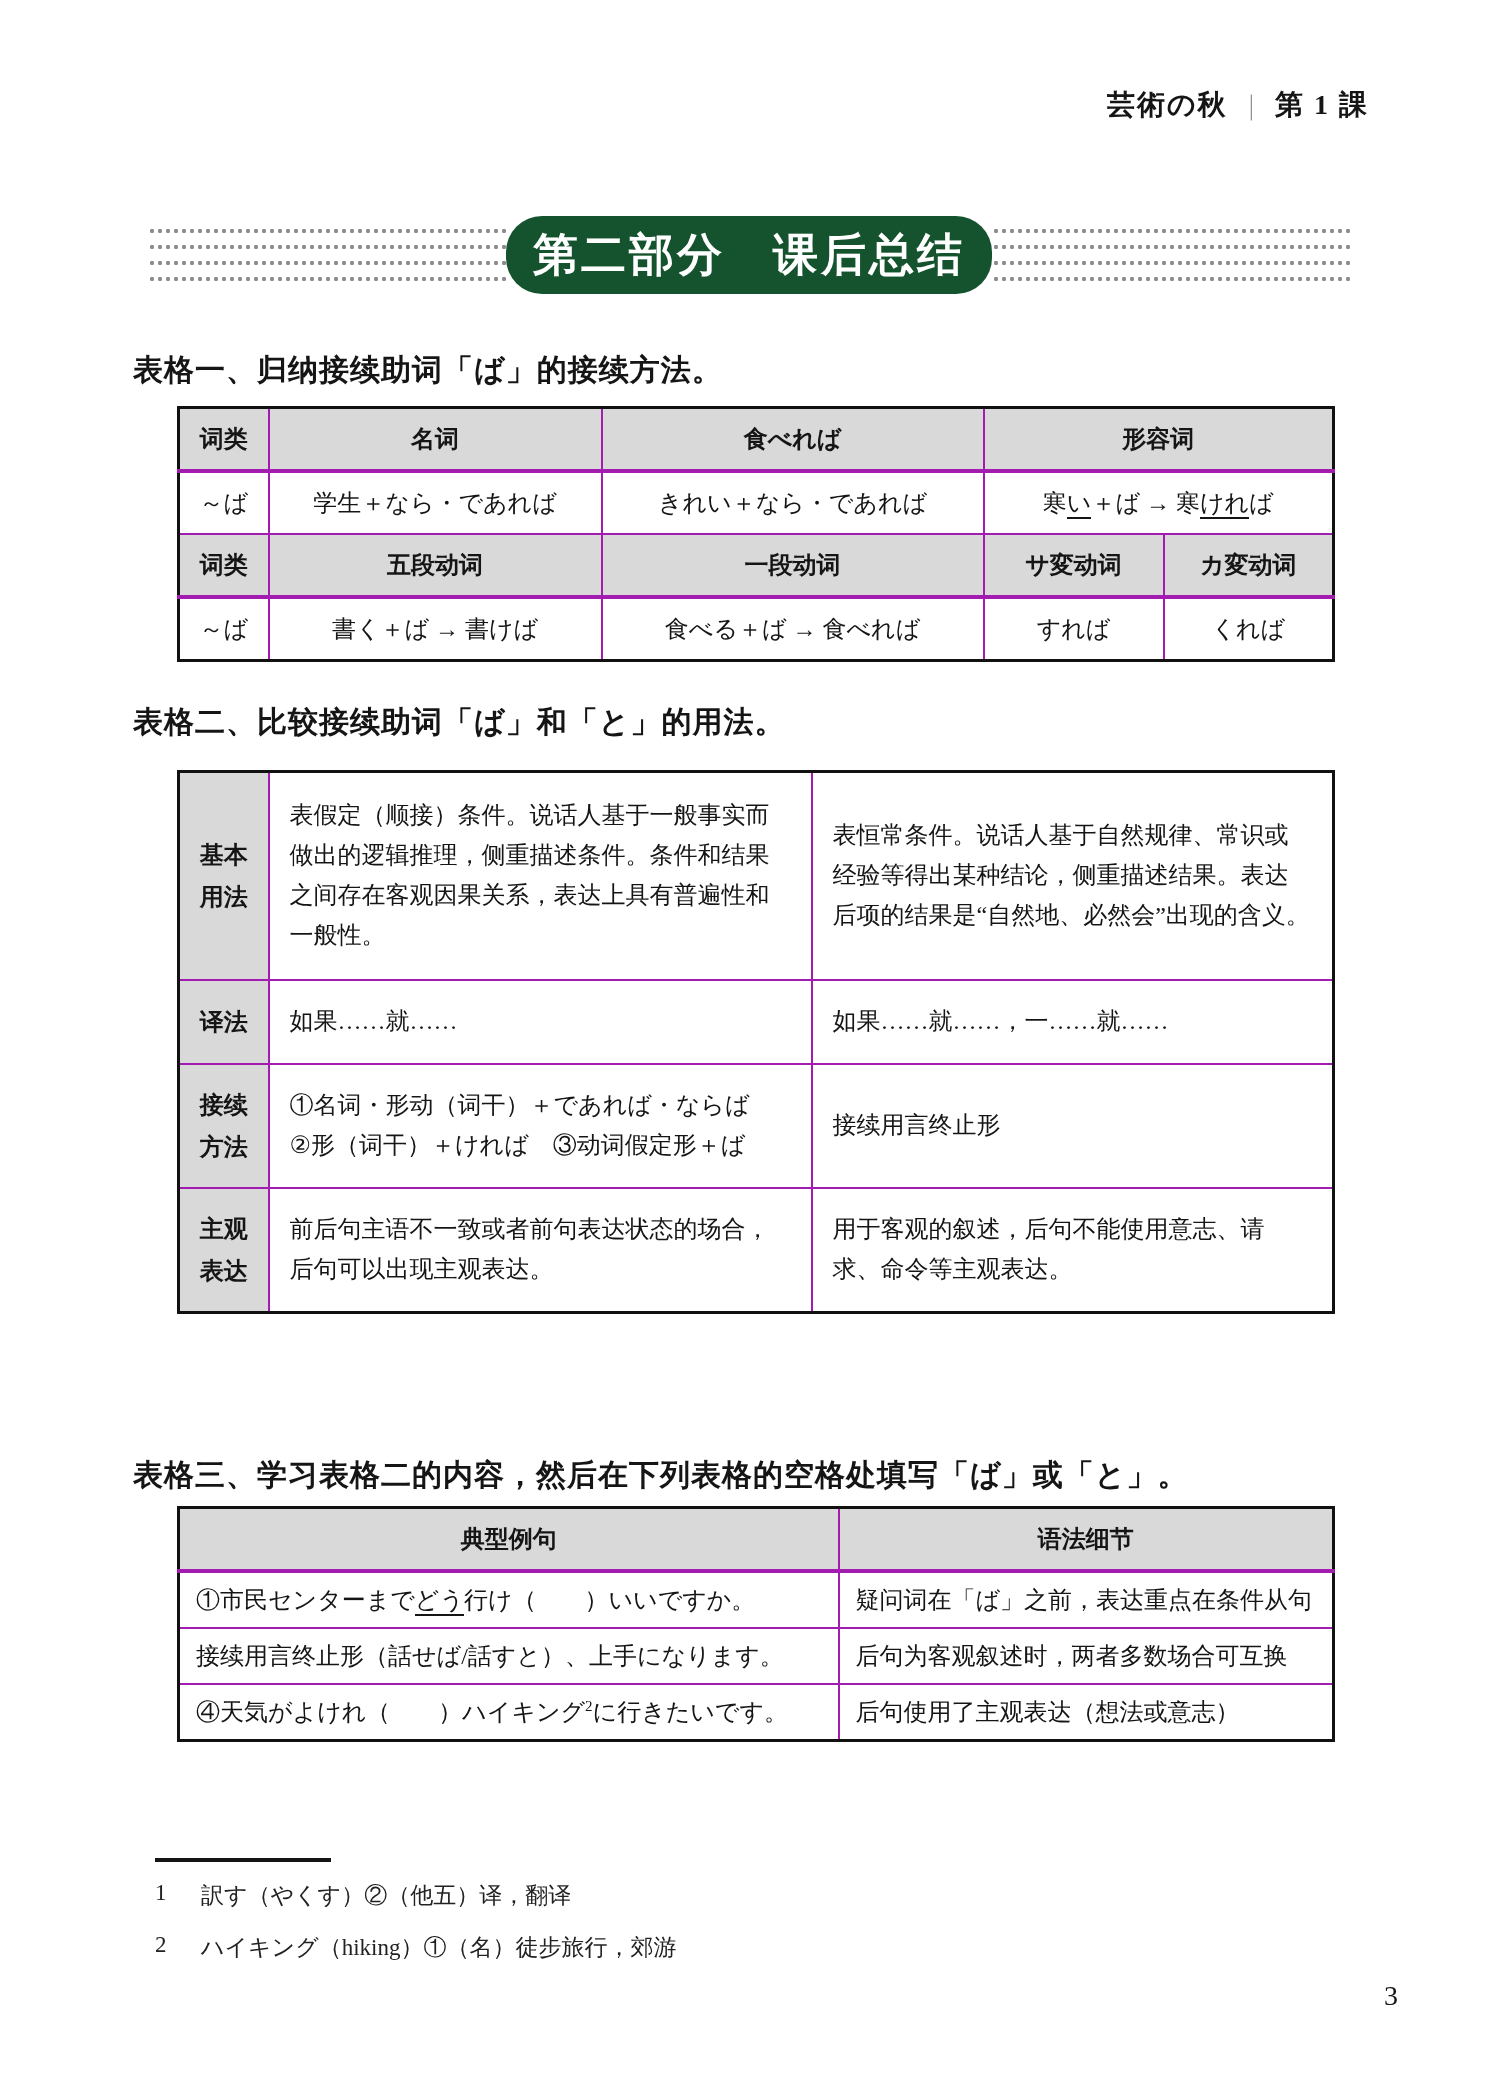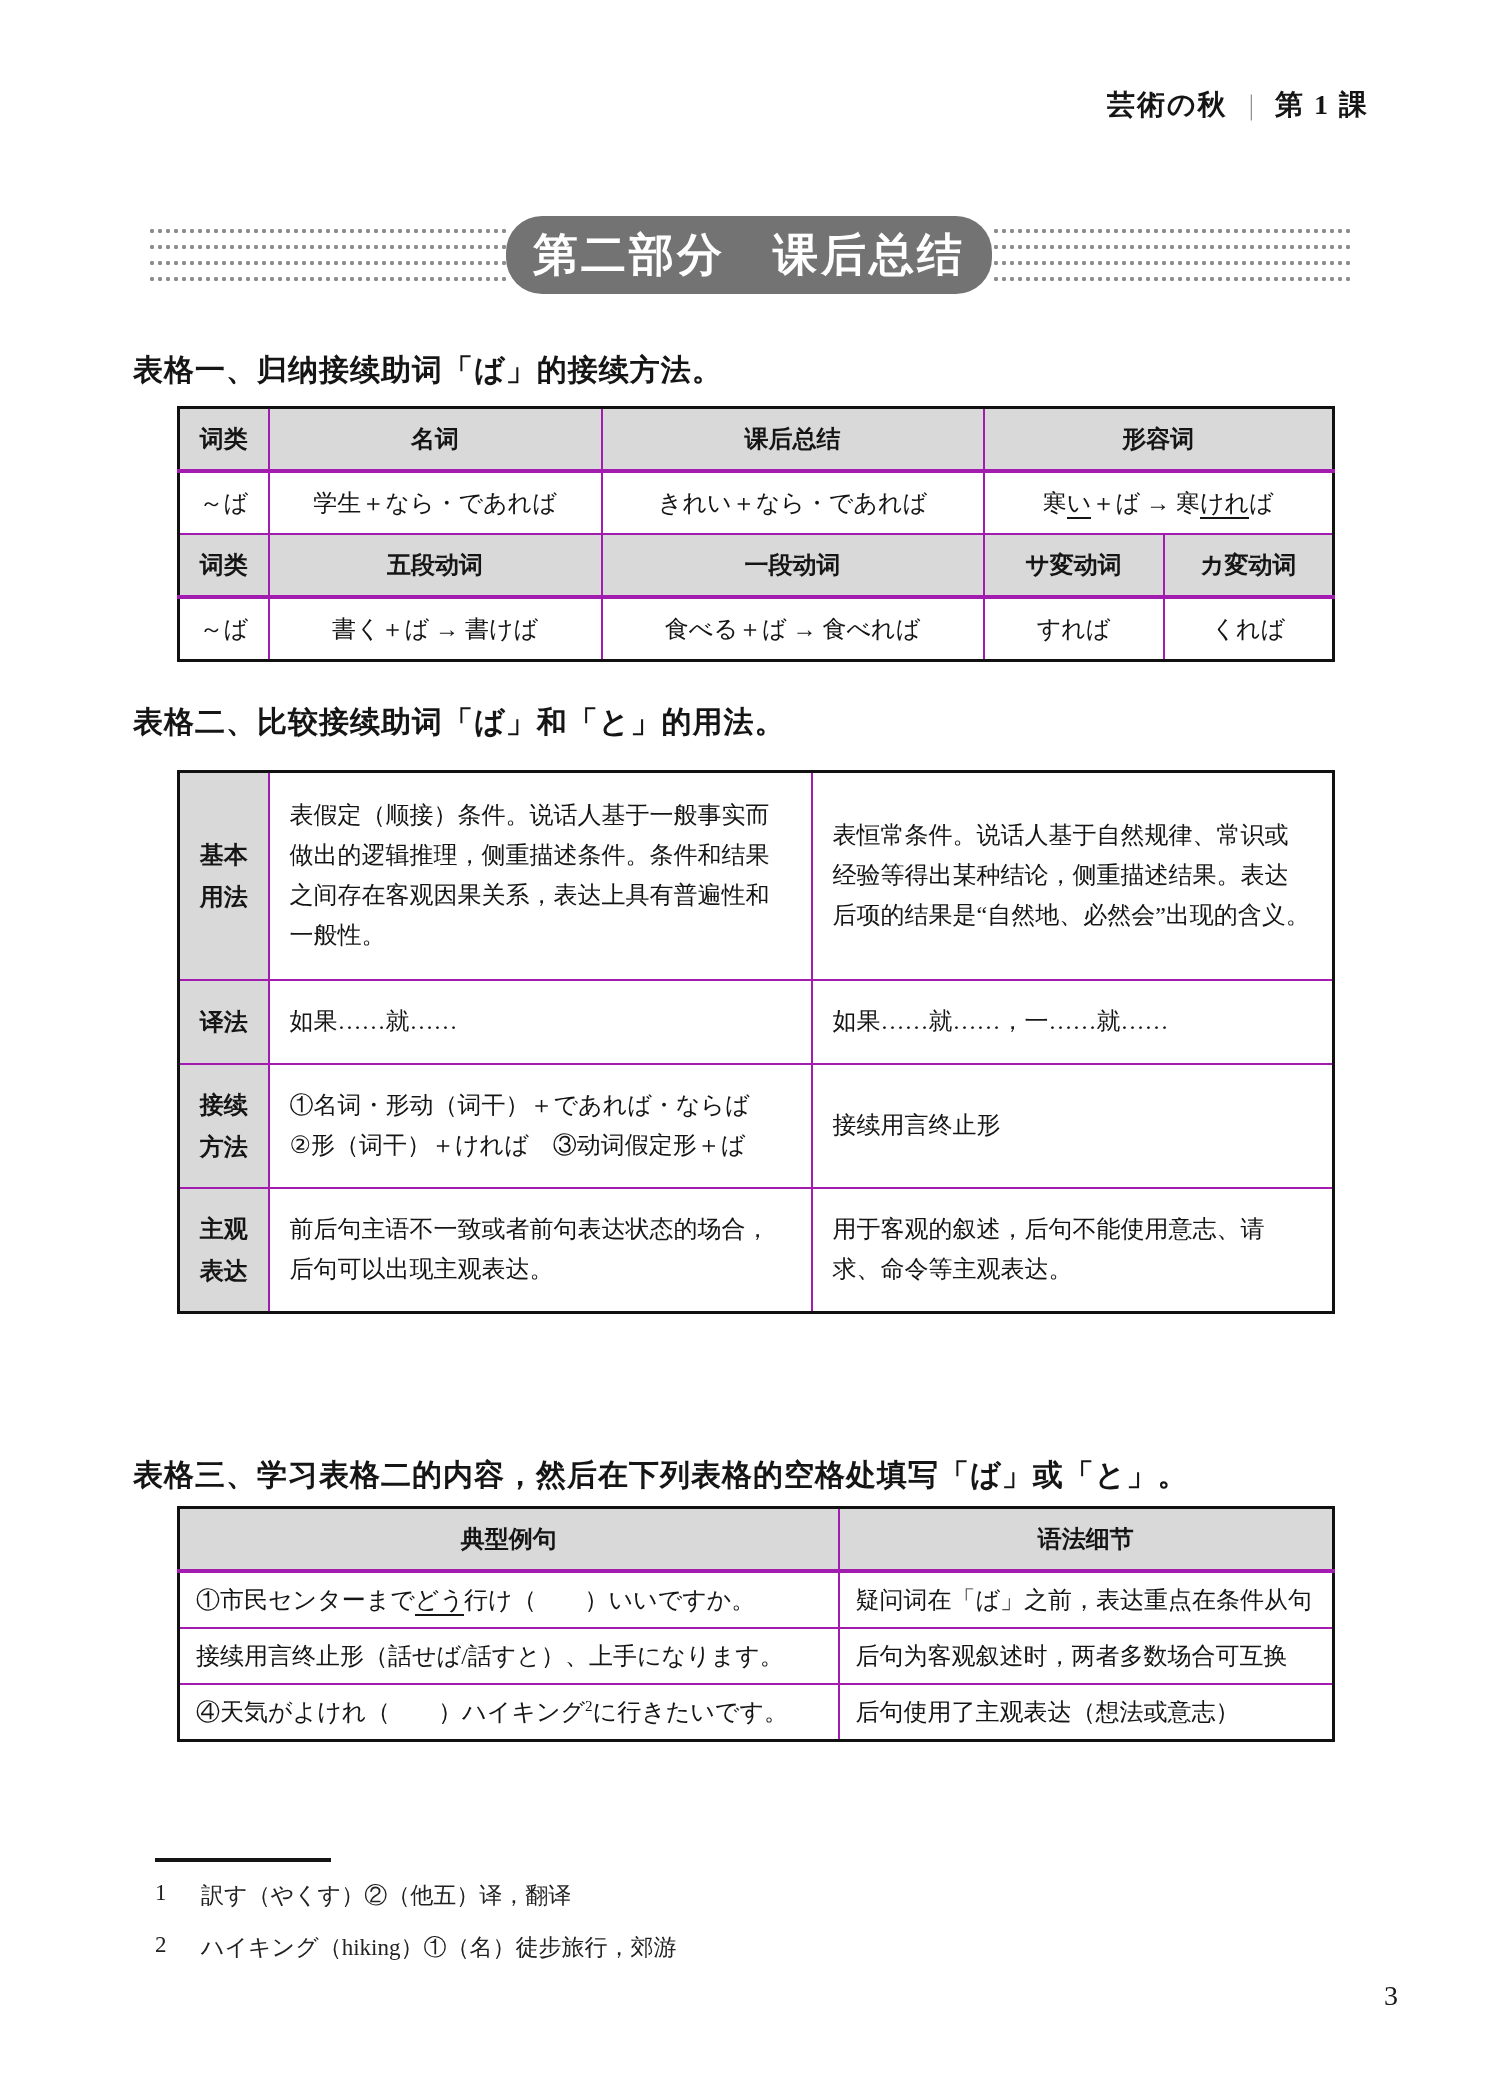--- a/index.html
+++ b/index.html
@@ -5,21 +5,21 @@
   html,body{margin:0;padding:0;background:#ffffff;}
   body{width:1497px;height:2092px;position:relative;font-family:"Liberation Serif",serif;color:#151515;overflow:hidden;}
 
   
   .hdr{position:absolute;top:86px;right:128px;display:flex;align-items:center;font-size:28px;font-weight:bold;letter-spacing:2px;}
   .hdr .divider{font-weight:normal;color:#555;font-size:26px;margin:0 10px;transform:scaleX(.5);}
 
   
   .banner-row{position:absolute;top:216px;left:148px;width:1202px;height:78px;display:flex;align-items:center;}
   .dots{flex:1;height:64px;background-image:radial-gradient(circle,#8d8d8d 2px,transparent 2.3px);background-size:8px 16px;}
-  .pill{width:486px;height:78px;flex:0 0 auto;background:#737373;border-radius:36px;display:flex;align-items:center;justify-content:center;color:#ffffff;font-size:45px;font-weight:bold;letter-spacing:3px;font-family:"Liberation Serif",serif;}
+  .pill{width:486px;height:78px;flex:0 0 auto;background:#14532d;border-radius:36px;display:flex;align-items:center;justify-content:center;color:#ffffff;font-size:45px;font-weight:bold;letter-spacing:3px;font-family:"Liberation Serif",serif;}
 
   
   .sec-h{position:absolute;left:133px;font-family:"Liberation Sans",sans-serif;font-weight:bold;font-size:30px;letter-spacing:1px;}
   .sec1-h{top:350px;}
   .sec2-h{top:702px;}
   .sec3-h{top:1455px;}
 
   
   table{border-collapse:collapse;table-layout:fixed;position:absolute;left:177px;background:#fff;}
   td{border:2px solid #a21caf;font-size:24px;vertical-align:middle;padding:0;overflow:hidden;}
@@ -86,21 +86,21 @@
       <col style="width:90px">
       <col style="width:333px">
       <col style="width:382px">
       <col style="width:180px">
       <col style="width:170px">
     </colgroup>
   <tbody>
       <tr class="hb">
     <td class="th">词类</td>
     <td class="th">名词</td>
-    <td class="th">课后总结</td>
+    <td class="th">食べれば</td>
     <td class="th" colspan="2">形容词</td>
   </tr>
   <tr>
     <td class="c">～ば</td>
     <td class="c">学生＋なら・であれば</td>
     <td class="c">きれい＋なら・であれば</td>
     <td class="c" colspan="2"><span>寒</span><span class="u">い</span><span>＋ば → 寒</span><span class="u">けれ</span><span>ば</span></td>
   </tr>
   <tr class="hb">
     <td class="th">词类</td>

